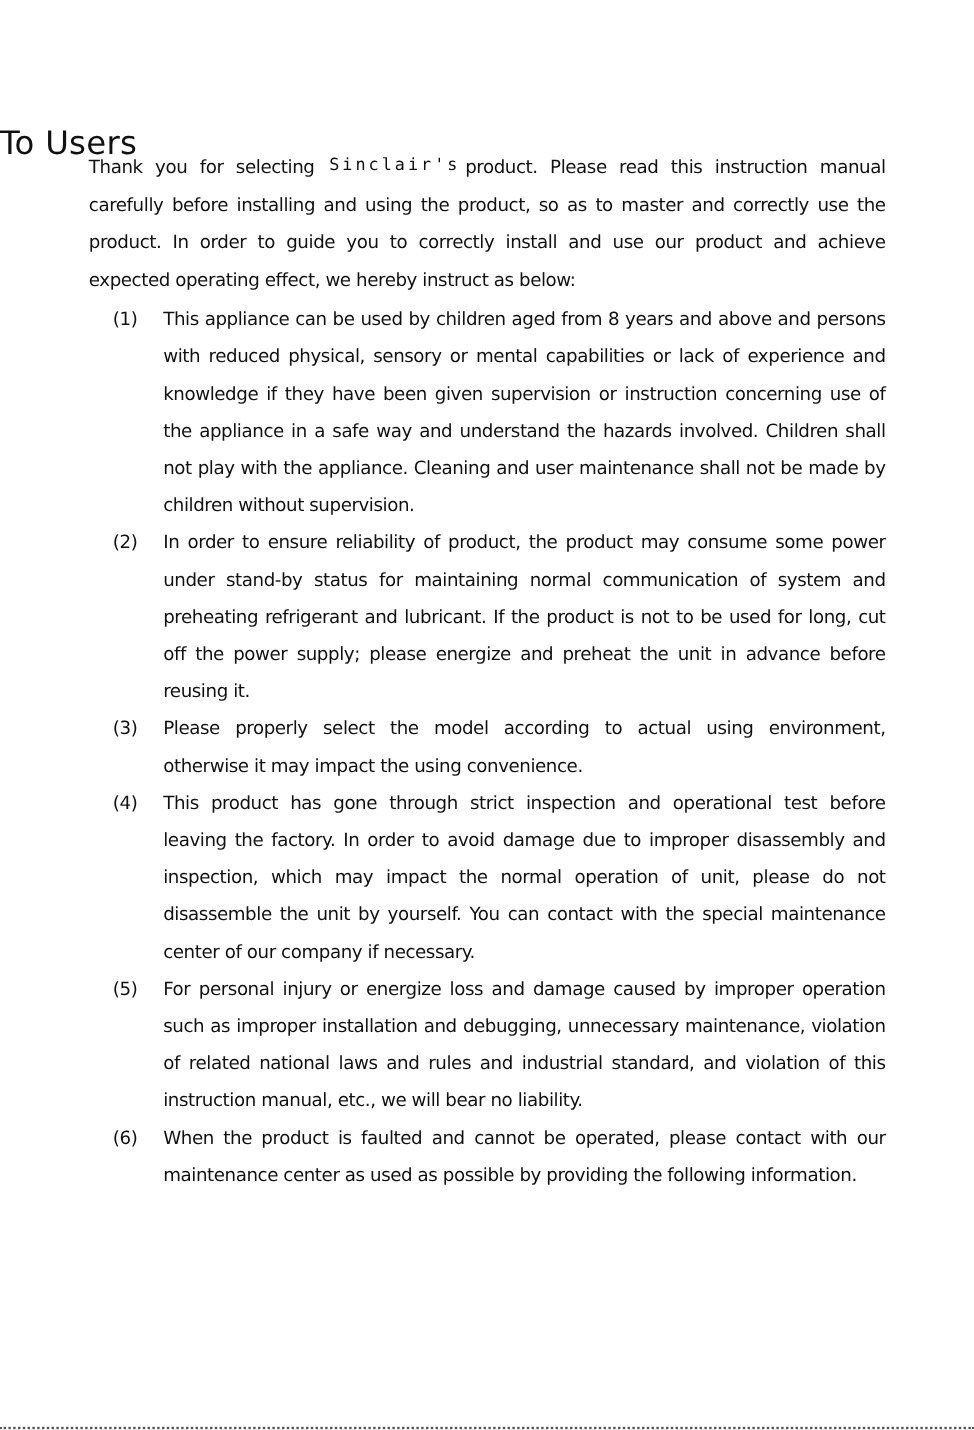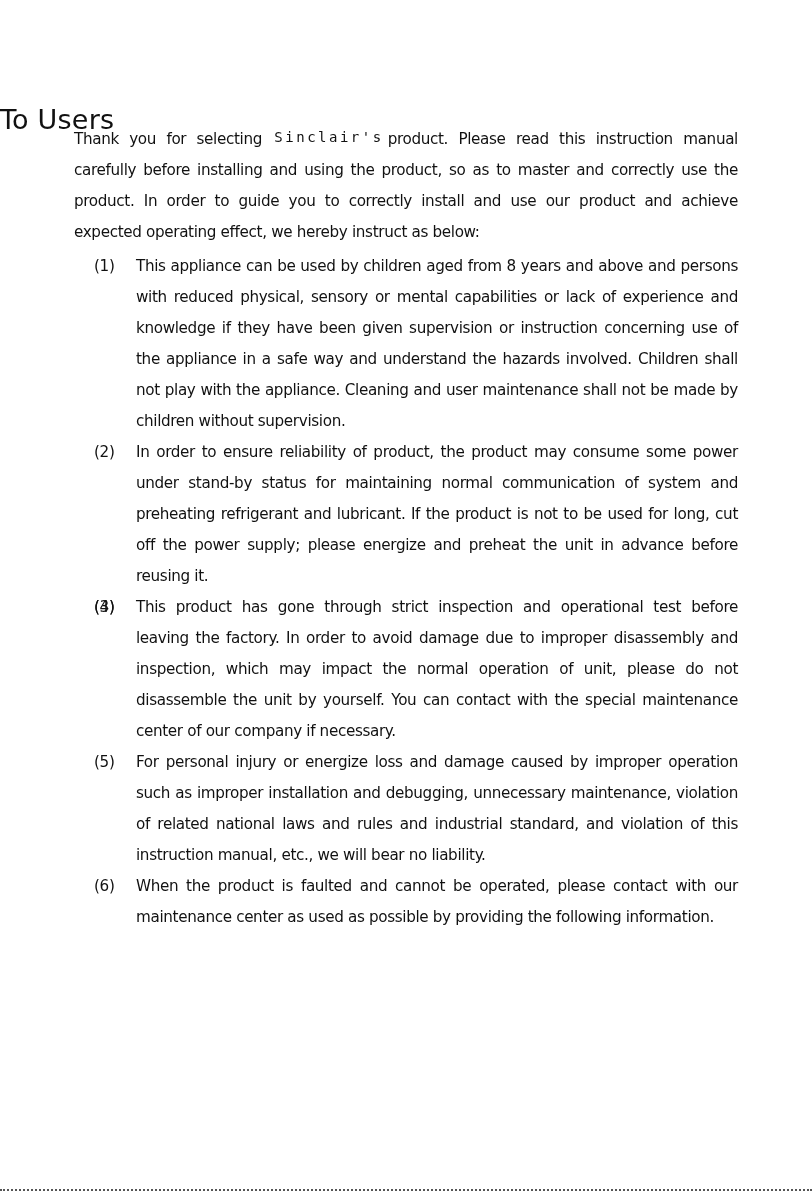--- a/index.html
+++ b/index.html
@@ -101,20 +101,21 @@
     <li class="item">
       <span class="item-num">(1)</span>
       <span>This appliance can be used by children aged from 8 years and above and persons with reduced physical, sensory or mental capabilities or lack of experience and knowledge if they have been given supervision or instruction concerning use of the appliance in a safe way and understand the hazards involved. Children shall not play with the appliance. Cleaning and user maintenance shall not be made by children without supervision.</span>
     </li>
     <li class="item">
       <span class="item-num">(2)</span>
       <span>In order to ensure reliability of product, the product may consume some power under stand-by status for maintaining normal communication of system and preheating refrigerant and lubricant. If the product is not to be used for long, cut off the power supply; please energize and preheat the unit in advance before reusing it.</span>
     </li>
     <li class="item">
       <span class="item-num">(3)</span>
+      <span>Please properly select the model according to actual using environment, otherwise it may impact the using convenience.</span>
     </li>
     <li class="item">
       <span class="item-num">(4)</span>
       <span>This product has gone through strict inspection and operational test before leaving the factory. In order to avoid damage due to improper disassembly and inspection, which may impact the normal operation of unit, please do not disassemble the unit by yourself. You can contact with the special maintenance center of our company if necessary.</span>
     </li>
     <li class="item">
       <span class="item-num">(5)</span>
       <span>For personal injury or energize loss and damage caused by improper operation such as improper installation and debugging, unnecessary maintenance, violation of related national laws and rules and industrial standard, and violation of this instruction manual, etc., we will bear no liability.</span>
     </li>
     <li class="item">

